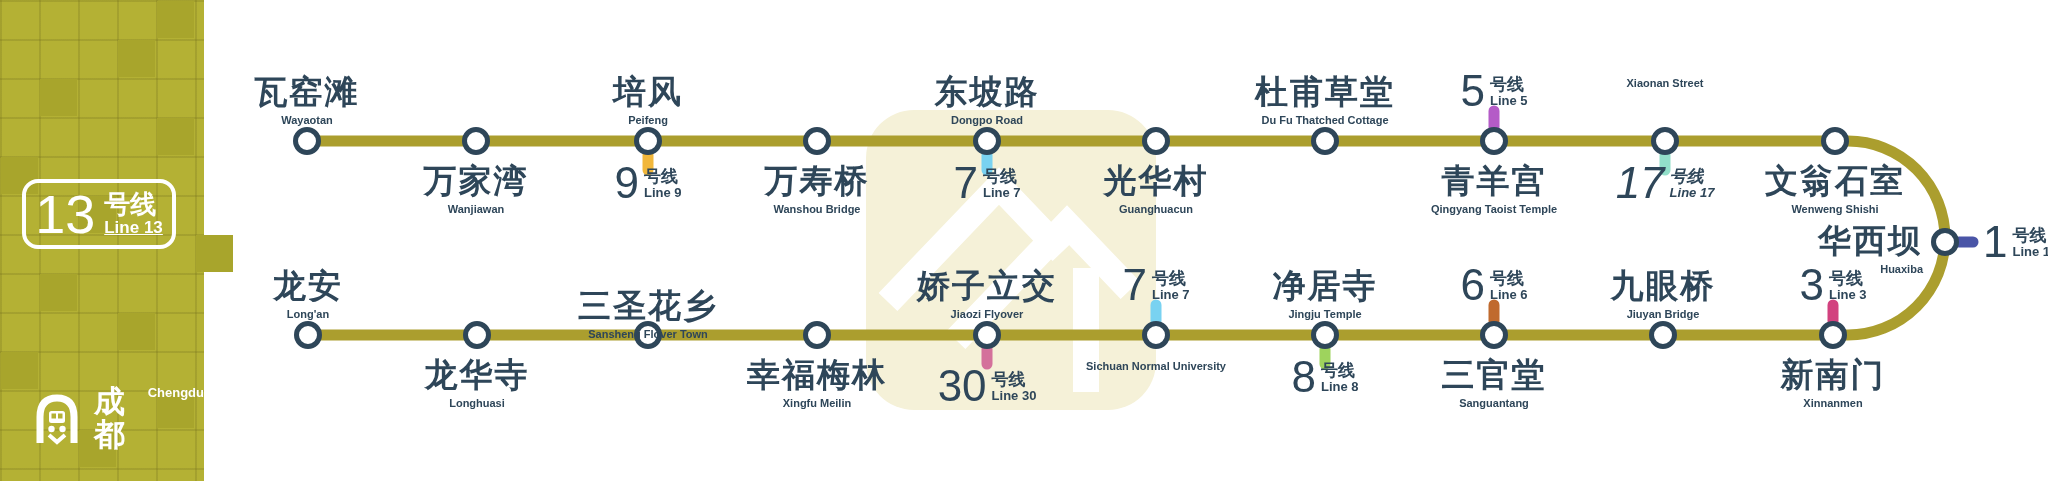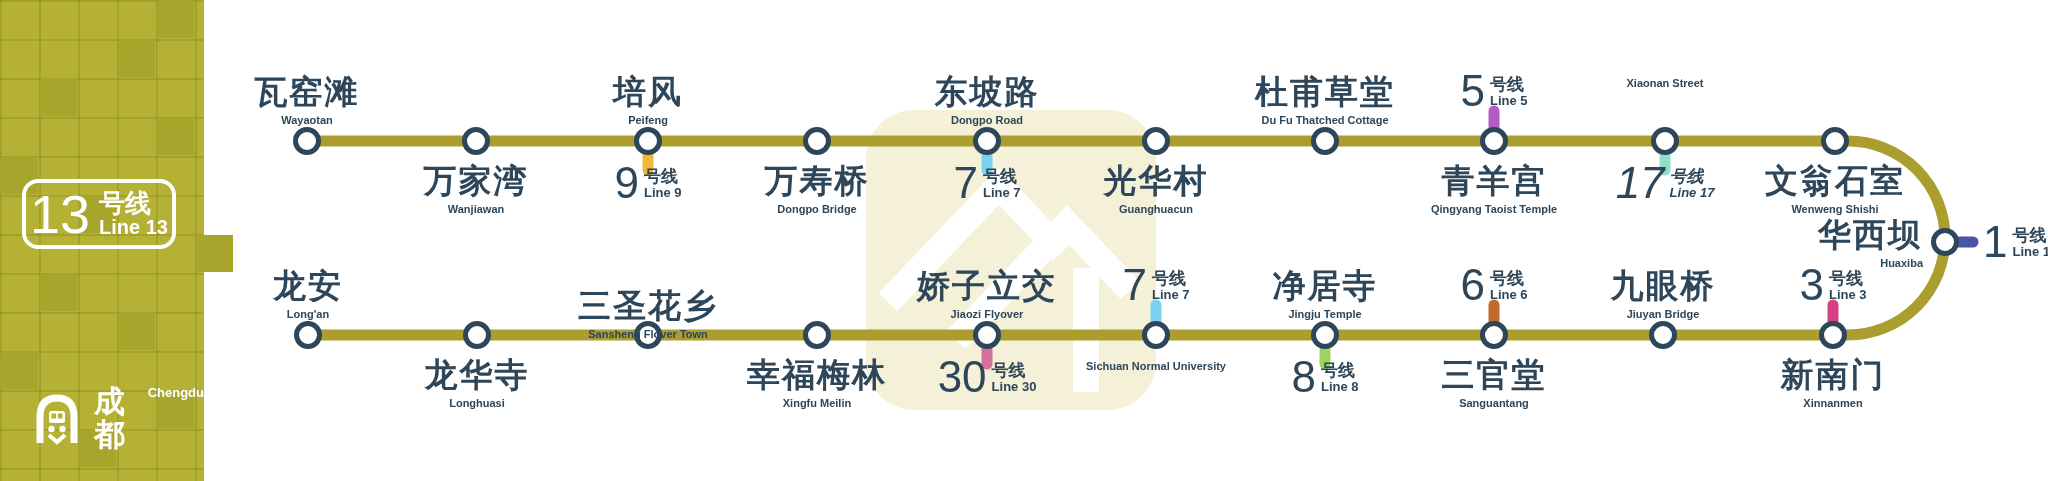--- a/index.html
+++ b/index.html
@@ -12,21 +12,21 @@
              linear-gradient(to right, rgba(120,116,30,.28) 2px, transparent 2px),
              linear-gradient(to bottom, rgba(120,116,30,.28) 2px, transparent 2px);
            background-size:39px 39px;}
   .cell{position:absolute;width:37px;height:37px;background:#a8a52c;}
   .badge{position:absolute;left:22px;top:179px;width:146px;height:62px;
          border:4px solid #ffffff;border-radius:16px;color:#ffffff;
          display:flex;align-items:center;justify-content:center;gap:9px;}
   .badge .bnum{font-size:54px;font-weight:500;line-height:1;}
   .badge .bstack{display:flex;flex-direction:column;line-height:1.05;}
   .badge .bzh{font-size:26px;font-weight:600;}
-  .badge .ben{font-size:20px;font-weight:700;}
+  .badge .ben{font-size:17px;font-weight:700;text-decoration:underline;}
   .citylogo{position:absolute;left:32px;top:386px;display:flex;align-items:center;gap:12px;color:#fff;}
   .citylogo .ctext{display:flex;flex-direction:row;line-height:1.05;}
   .citylogo .czh{font-size:31px;font-weight:600;letter-spacing:4px;}
   .citylogo .cen{font-size:13px;font-weight:700;}
   
   #map-svg{position:absolute;left:0;top:0;}
   .slabel{position:absolute;color:#2e4659;text-align:center;white-space:nowrap;}
   .slabel .zh{font-family:"DejaVu Serif","Liberation Serif",serif;font-size:33px;line-height:37px;
               font-weight:600;letter-spacing:2px;}
   .slabel .en{font-size:11px;font-weight:700;line-height:20px;letter-spacing:0;}
@@ -136,21 +136,21 @@
       </div>
       <div class="xfer" style="left: 648px; top: 161px; transform: translateX(-50%);">
         <span class="num">9</span>
         <span class="stack">
           <span class="szh">号线</span>
           <span class="sen">Line 9</span>
         </span>
       </div>
       <div class="slabel" style="left: 817px; top: 162px; transform: translateX(-50%);">
         <div class="zh">万寿桥</div>
-        <div class="en">Dongpo Bridge</div>
+        <div class="en">Wanshou Bridge</div>
       </div>
       <div class="slabel" style="left: 987px; top: 73px; transform: translateX(-50%);">
         <div class="zh">东坡路</div>
         <div class="en">Dongpo Road</div>
       </div>
       <div class="xfer" style="left: 987px; top: 161px; transform: translateX(-50%);">
         <span class="num">7</span>
         <span class="stack">
           <span class="szh">号线</span>
           <span class="sen">Line 7</span>
@@ -182,21 +182,21 @@
         <span class="num">17</span>
         <span class="stack">
           <span class="szh">号线</span>
           <span class="sen">Line 17</span>
         </span>
       </div>
       <div class="slabel" style="left: 1835px; top: 162px; transform: translateX(-50%);">
         <div class="zh">文翁石室</div>
         <div class="en">Wenweng Shishi</div>
       </div>
-      <div class="slabel right" style="left: 1923px; top: 216px; transform: translateX(-100%);">
+      <div class="slabel right" style="left: 1923px; top: 222px; transform: translateX(-100%);">
         <div class="zh">华西坝</div>
         <div class="en">Huaxiba</div>
       </div>
       <div class="xfer" style="left: 1983px; top: 220px;">
         <span class="num">1</span>
         <span class="stack">
           <span class="szh">号线</span>
           <span class="sen">Line 1</span>
         </span>
       </div>
@@ -244,21 +244,21 @@
         <span class="num">7</span>
         <span class="stack">
           <span class="szh">号线</span>
           <span class="sen">Line 7</span>
         </span>
       </div>
       <div class="slabel" style="left: 987px; top: 267px; transform: translateX(-50%);">
         <div class="zh">娇子立交</div>
         <div class="en">Jiaozi Flyover</div>
       </div>
-      <div class="xfer" style="left: 987px; top: 355px; transform: translateX(-50%); align-items: center;">
+      <div class="xfer" style="left: 987px; top: 364px; transform: translateX(-50%); align-items: center;">
         <span class="num">30</span>
         <span class="stack">
           <span class="szh">号线</span>
           <span class="sen">Line 30</span>
         </span>
       </div>
       <div class="slabel" style="left: 817px; top: 356px; transform: translateX(-50%);">
         <div class="zh">幸福梅林</div>
         <div class="en">Xingfu Meilin</div>
       </div>

